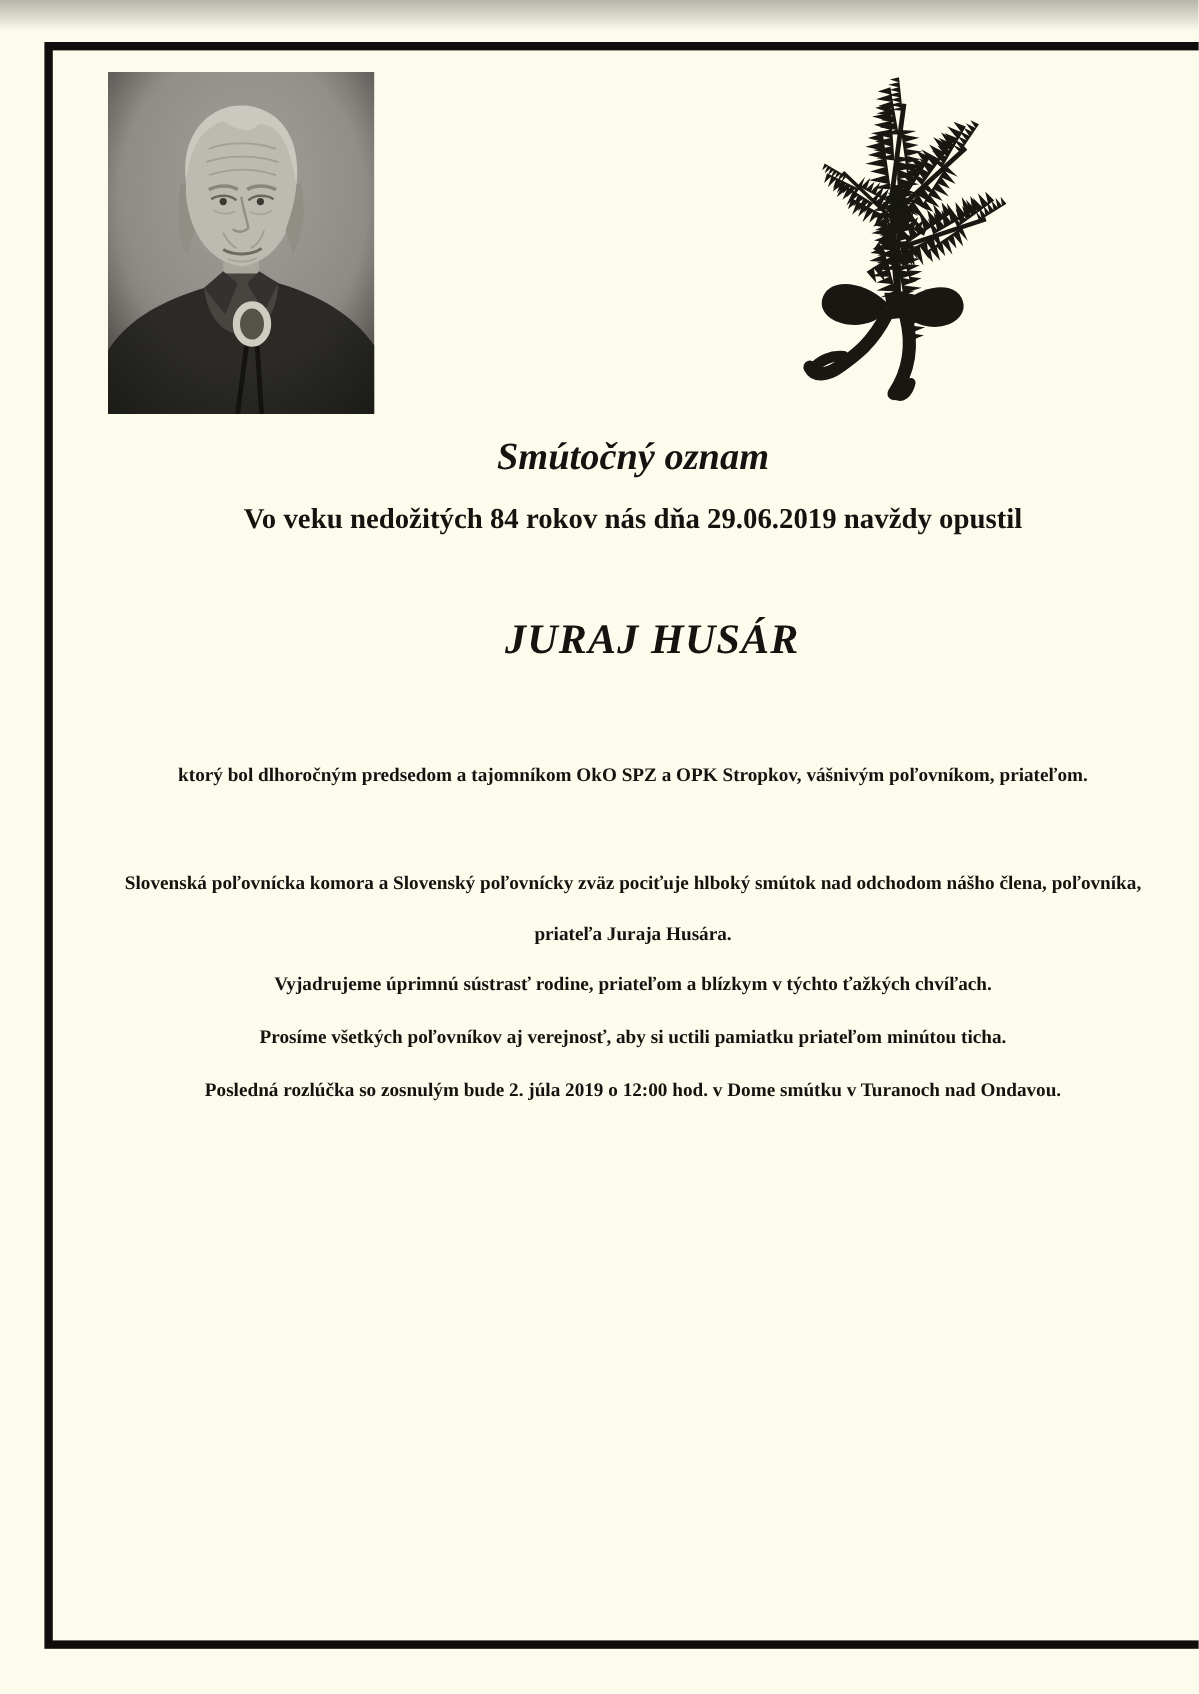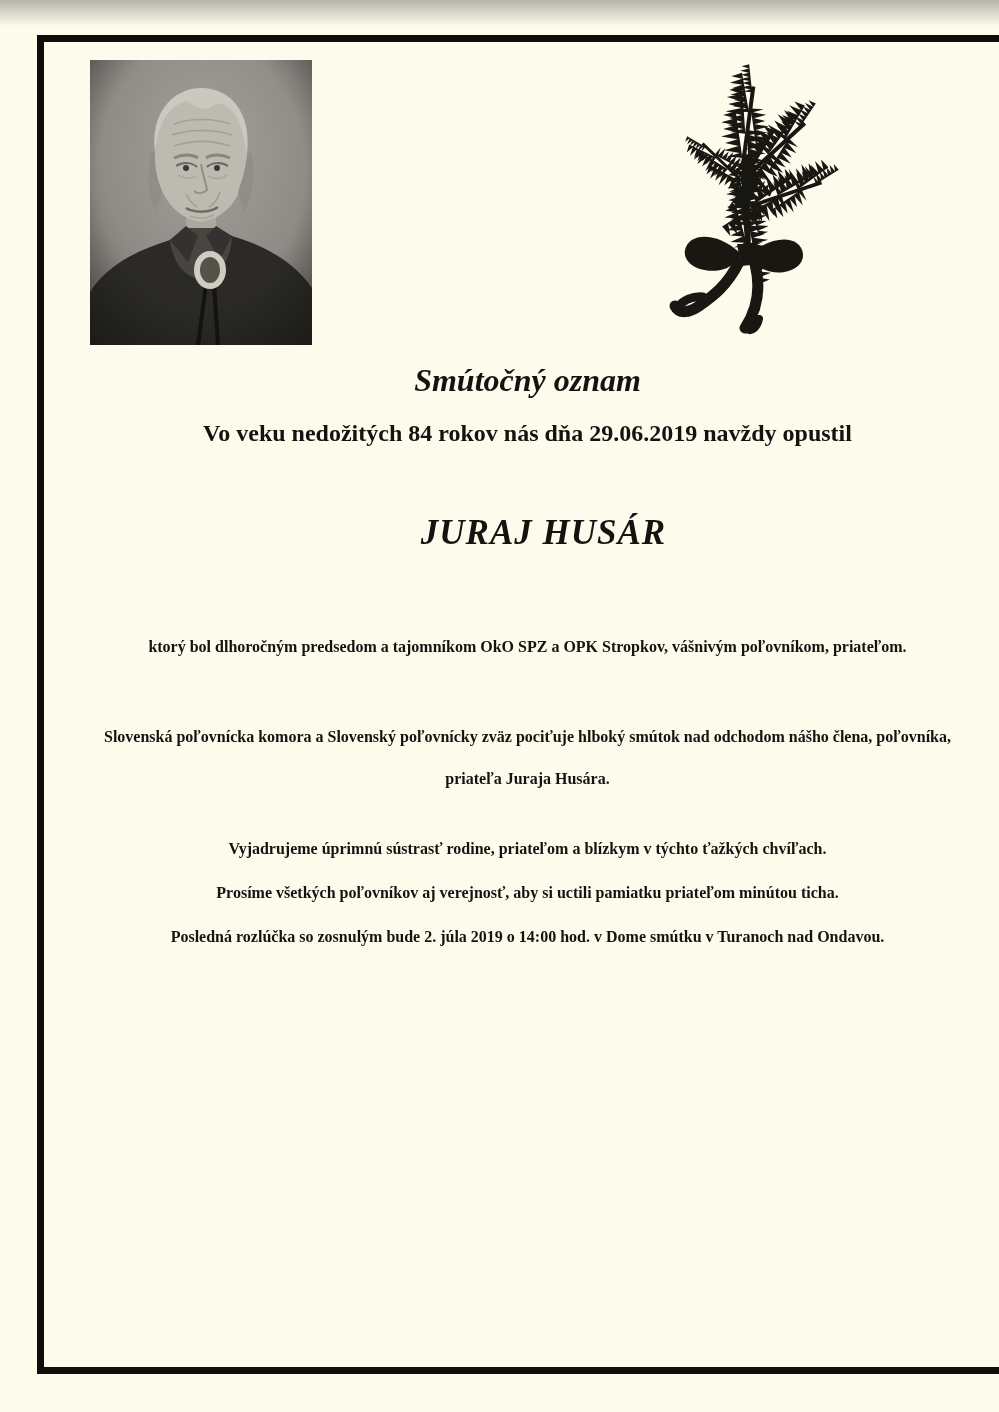--- a/index.html
+++ b/index.html
@@ -53,21 +53,21 @@
     font-size:35px; line-height:42px;
     letter-spacing:1px;
     padding-left:32px;
   }
   .para {
     font-weight:700; font-size:16px; line-height:42px;
     margin:0 auto; max-width:860px;
   }
   .p1 { margin-top:72px; max-width:770px; }
   .p2 { margin-top:48px; }
-  .p3 { margin-top:28px; }
+  .p3 { }
   .p4 { margin-top:2px; }
   .p5 { margin-top:2px; }
 </style>
 </head>
 <body>
 
 <div class="page">
   <div class="page-top-shade"></div>
 
   <div class="frame">
@@ -158,17 +158,17 @@
     </svg>
 
     <div class="content">
       <h1 class="title">Smútočný oznam</h1>
       <p class="intro">Vo veku nedožitých 84 rokov nás dňa 29.06.2019 navždy opustil</p>
       <p class="name">JURAJ HUSÁR</p>
       <p class="para p1">ktorý bol dlhoročným predsedom a tajomníkom OkO SPZ a OPK Stropkov, vášnivým poľovníkom, priateľom.</p>
       <p class="para p2">Slovenská poľovnícka komora a Slovenský poľovnícky zväz pociťuje hlboký smútok nad odchodom nášho člena, poľovníka, priateľa Juraja Husára.</p>
       <p class="para p3">Vyjadrujeme úprimnú sústrasť rodine, priateľom a blízkym v týchto ťažkých chvíľach.</p>
       <p class="para p4">Prosíme všetkých poľovníkov aj verejnosť, aby si uctili pamiatku priateľom minútou ticha.</p>
-      <p class="para p5">Posledná rozlúčka so zosnulým bude 2. júla 2019 o 14:00 hod. v Dome smútku v Turanoch nad Ondavou.</p>
+      <p class="para p5">Posledná rozlúčka so zosnulým bude 2. júla 2019 o 12:00 hod. v Dome smútku v Turanoch nad Ondavou.</p>
     </div>
 
   </div>
 </div>
 
 </body></html>

